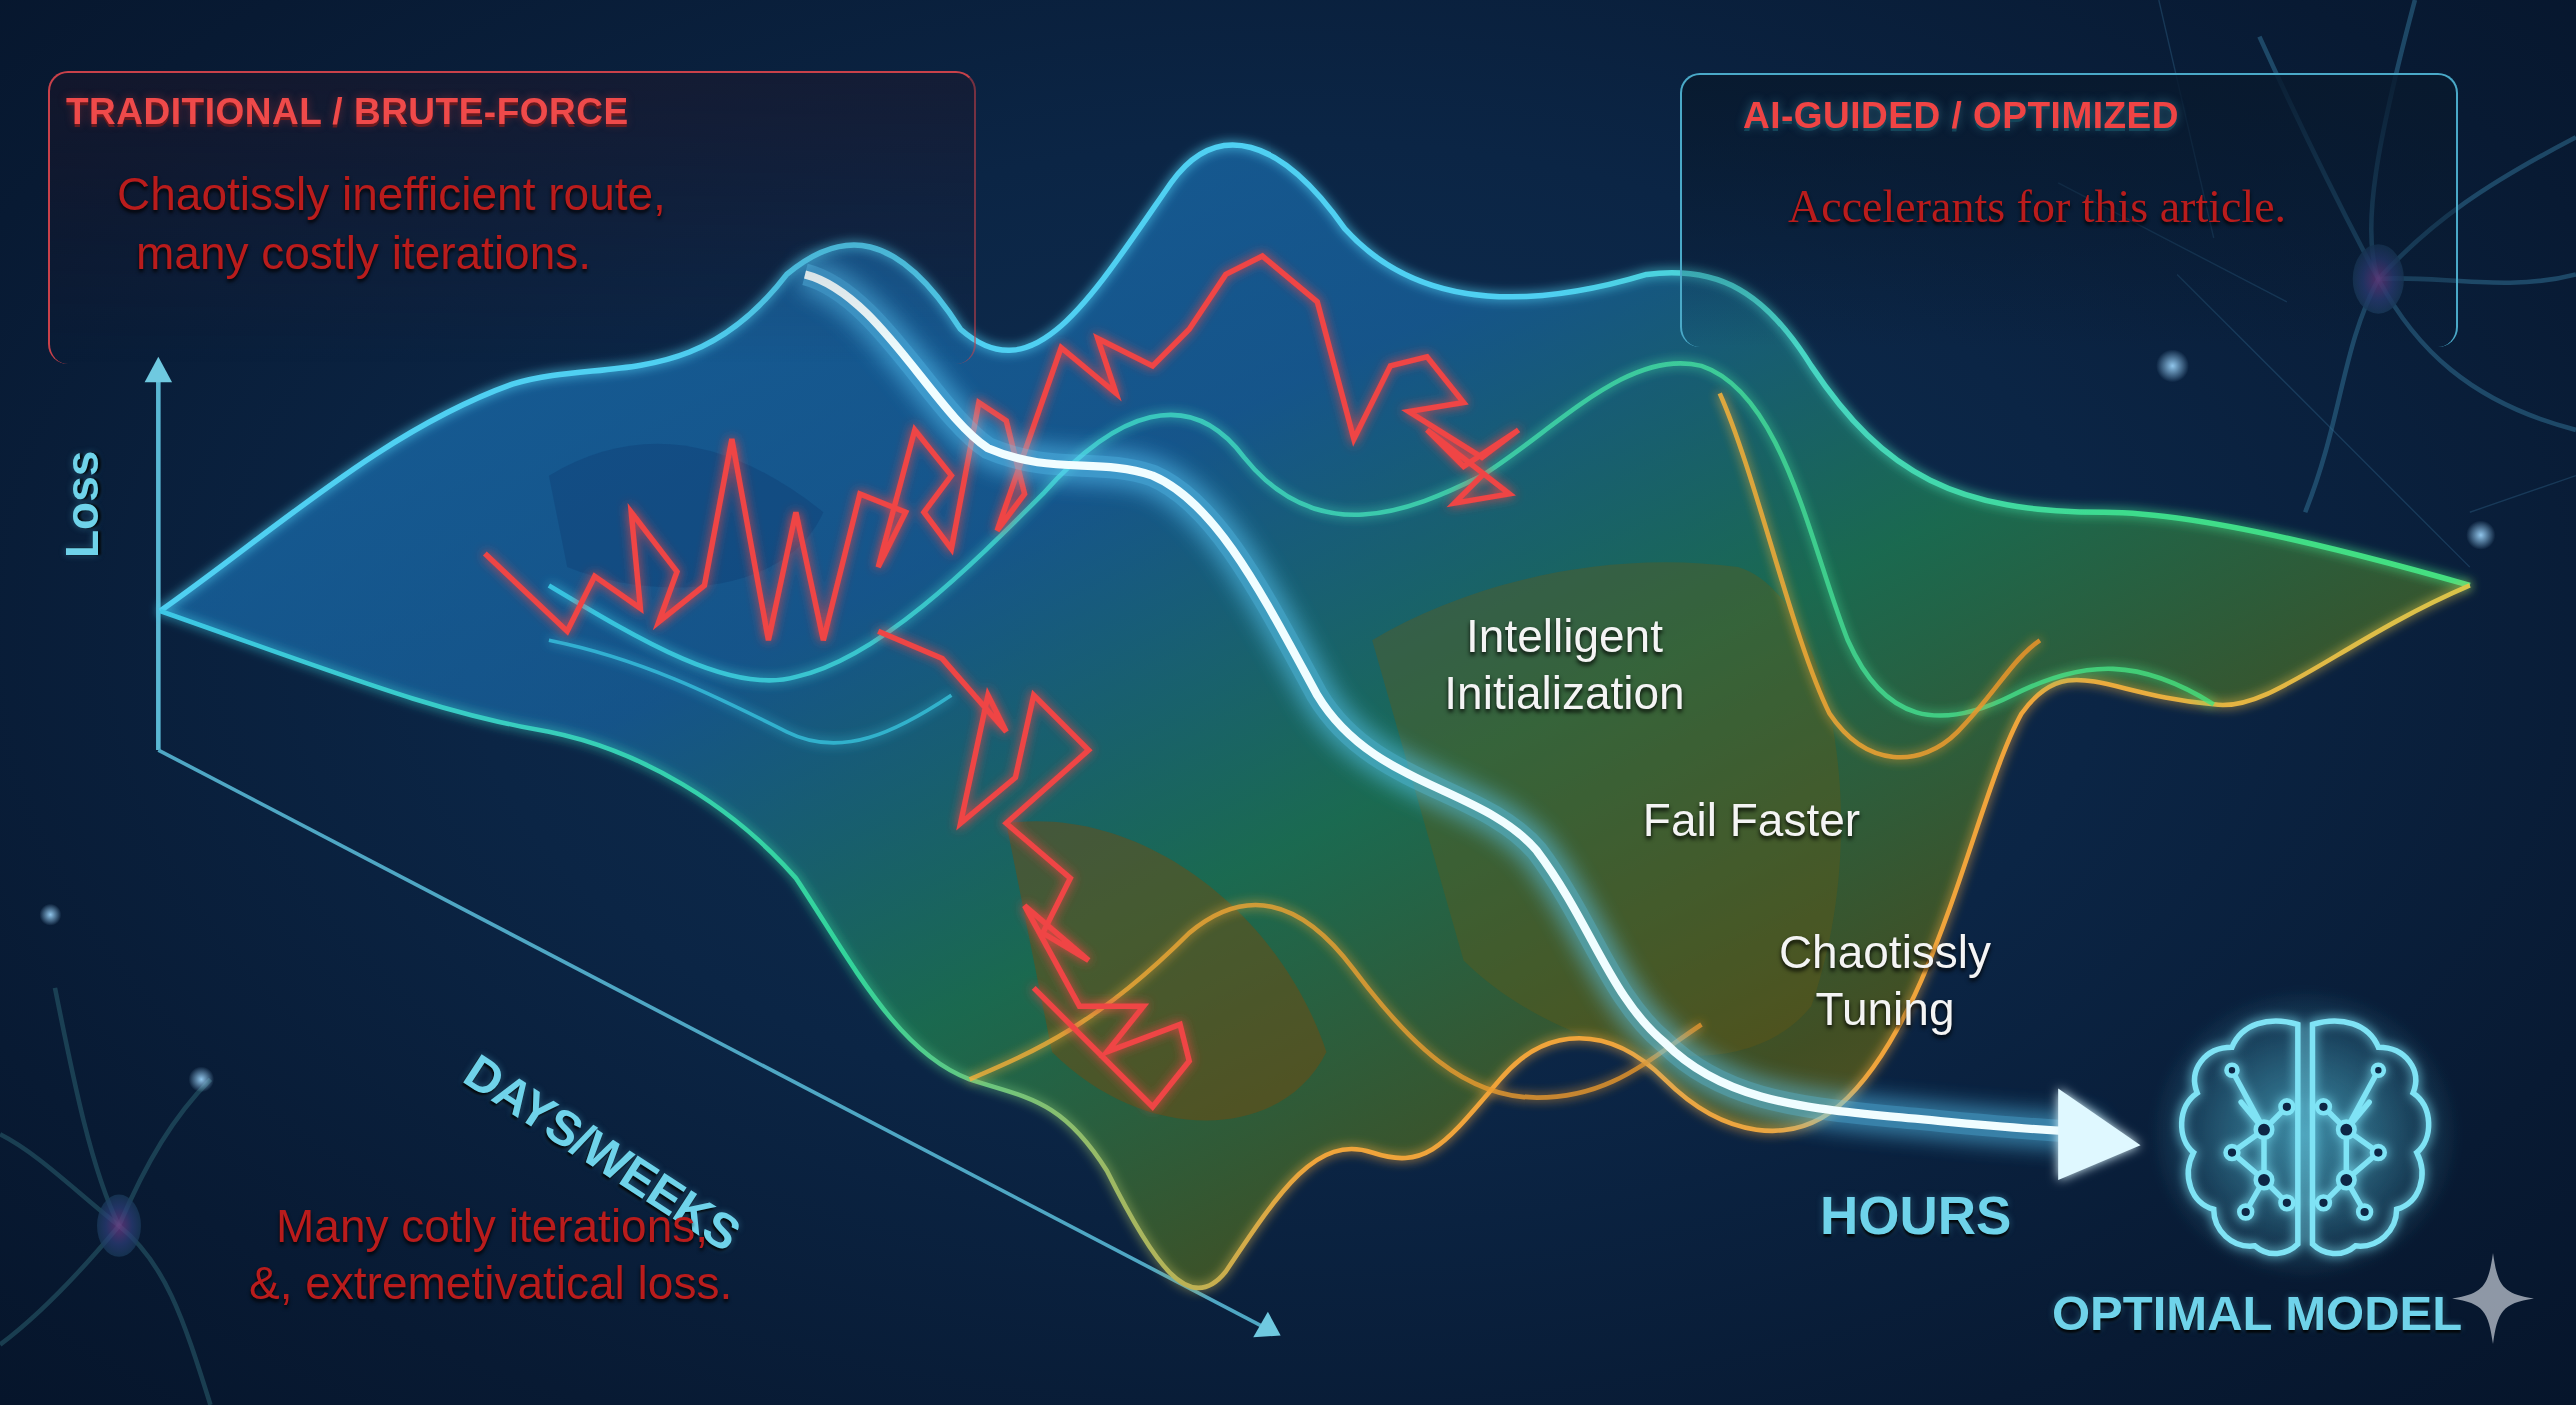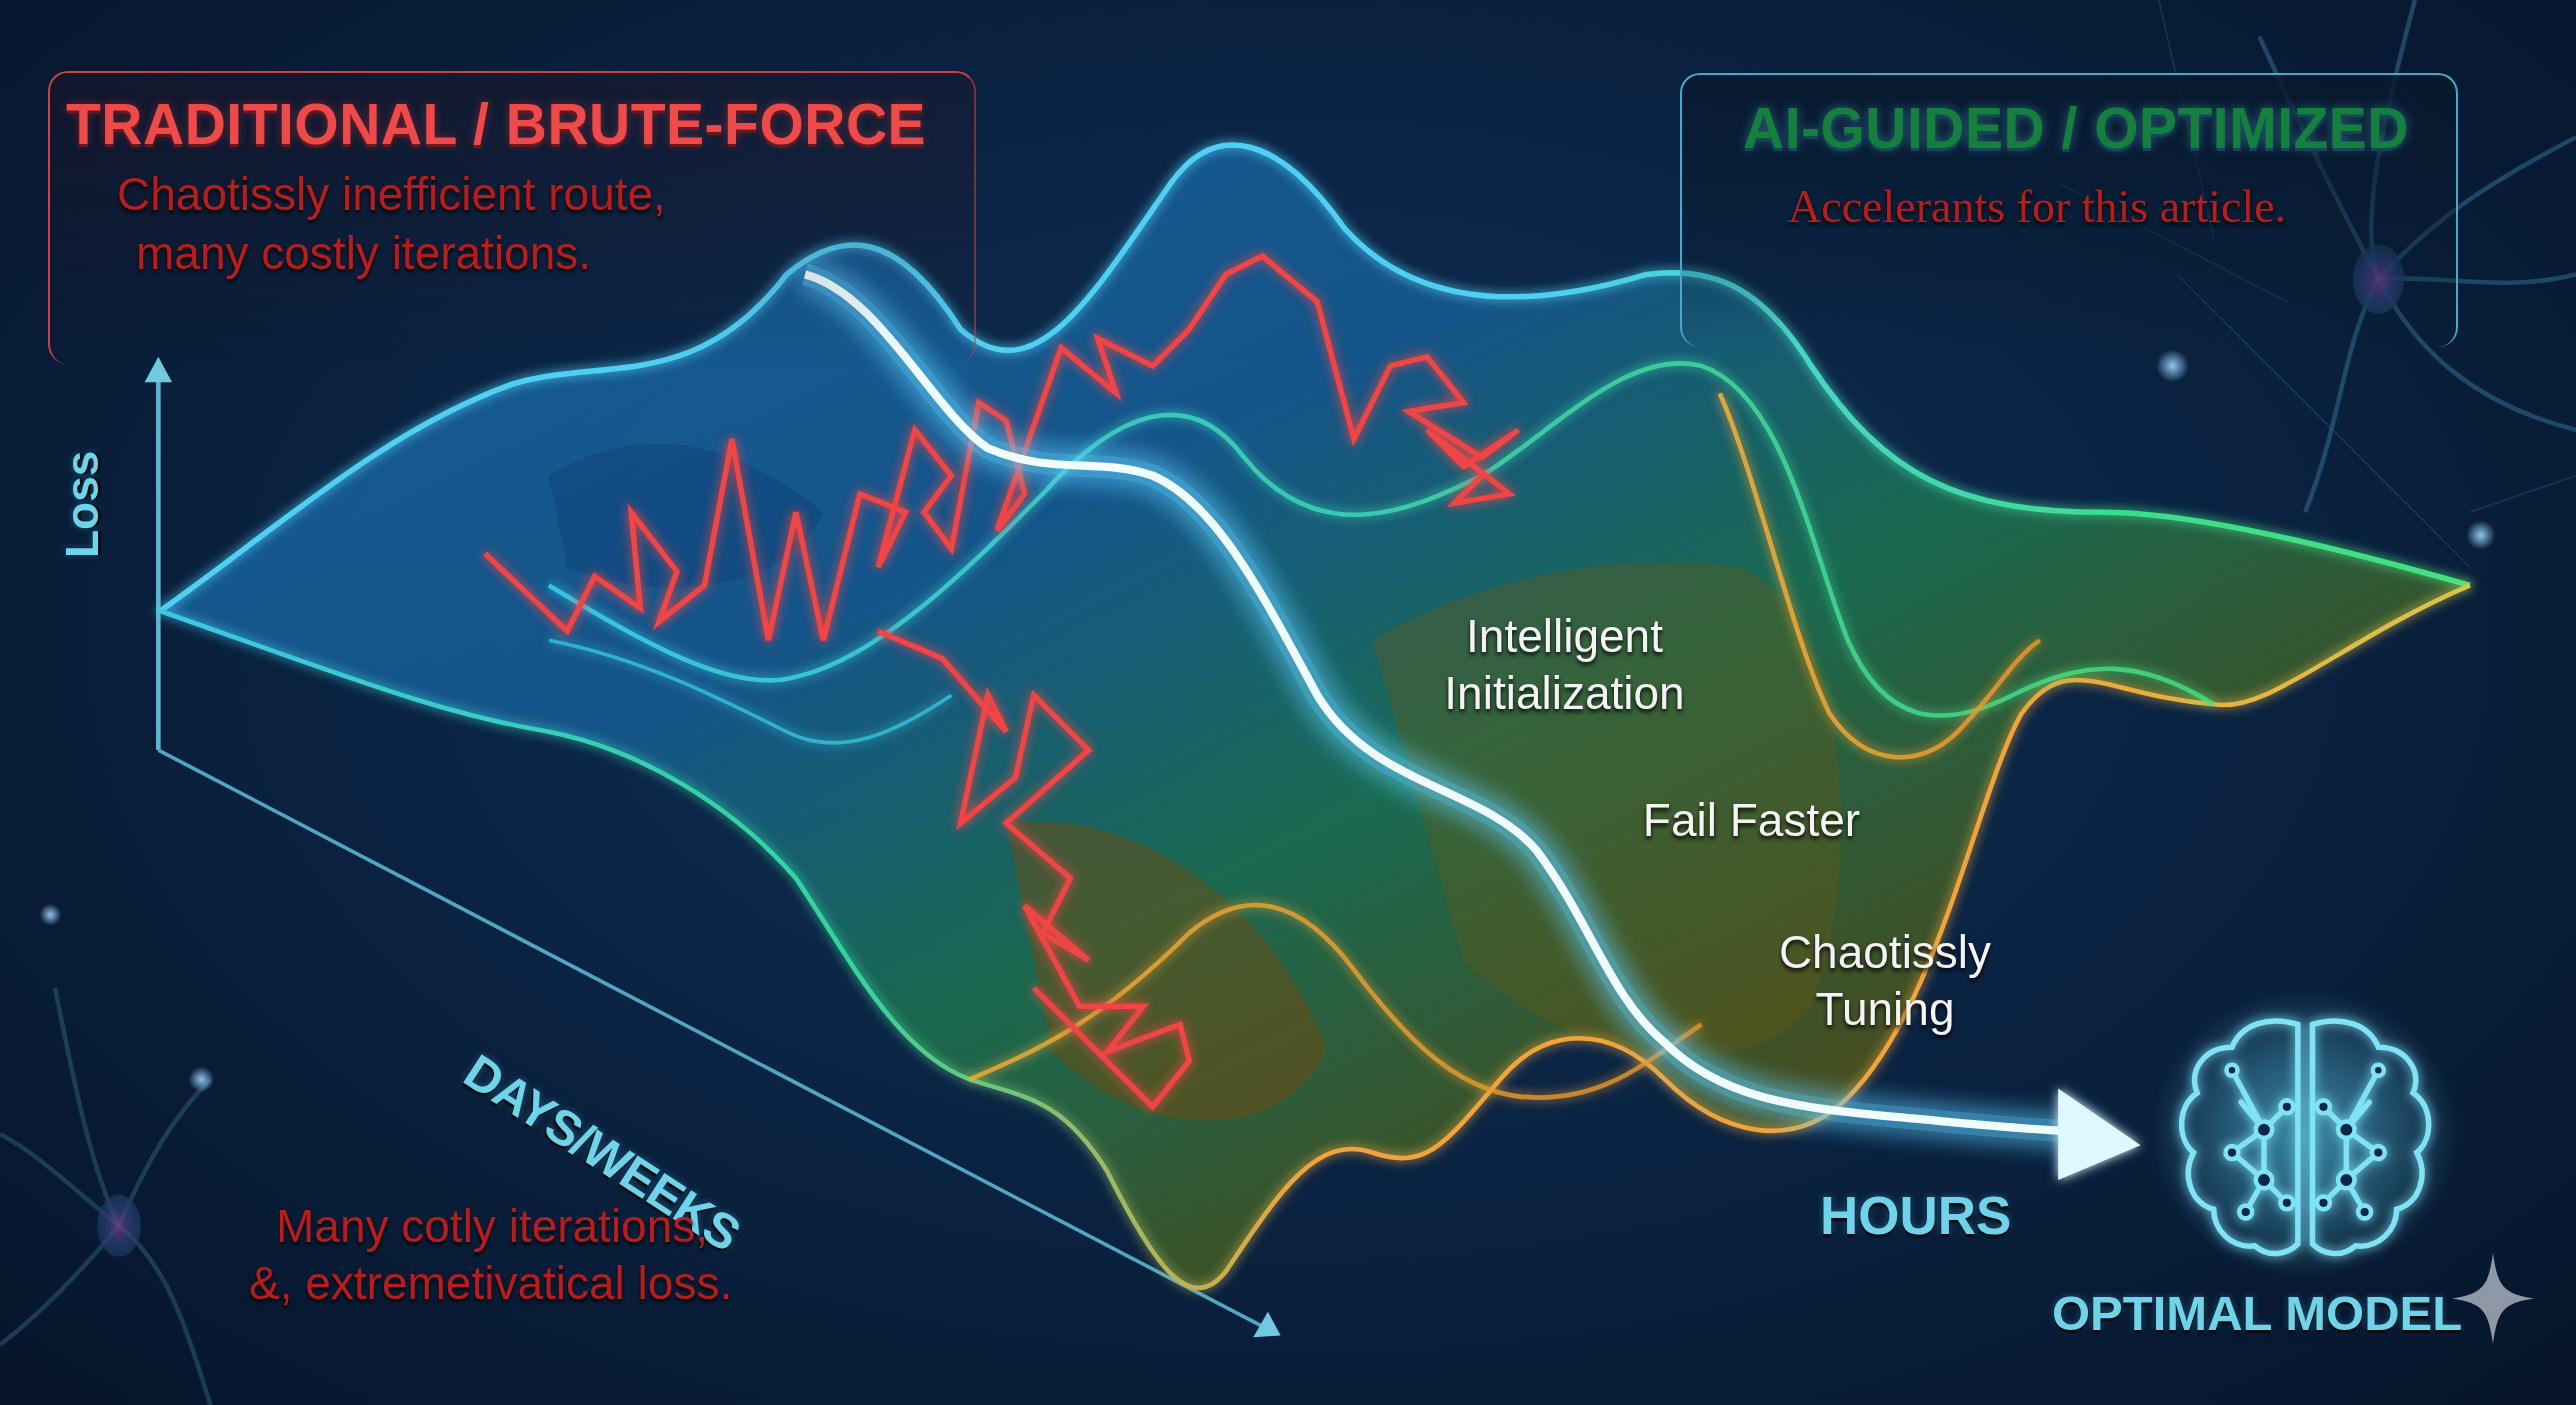--- a/index.html
+++ b/index.html
@@ -11,24 +11,24 @@
   .layer { position:absolute; left:0; top:0; width:2576px; height:1405px; }
   .panel {
     position:absolute; border-radius:20px; box-sizing:border-box;
     background: rgba(10,30,55,0.55);
   }
   .panel-left { left:48px; top:71px; width:928px; height:293px; border:2.7px solid #c9414a; border-bottom:none; border-right:2.7px solid rgba(201,65,74,0.55);
     background: linear-gradient(180deg, rgba(40,20,35,0.35), rgba(10,30,55,0.0)); }
   .panel-right { left:1680px; top:73px; width:778px; height:274px; border:2.7px solid #4aa9c8; border-bottom:none;
     background: linear-gradient(180deg, rgba(8,25,45,0.85), rgba(8,25,45,0.0)); }
   .title {
-    position:absolute; font-weight:bold; font-size:57px; letter-spacing:0.5px; white-space:nowrap;
+    position:absolute; font-weight:bold; font-size:37px; letter-spacing:0.5px; white-space:nowrap;
   }
   .title-red { color:#ef4a4a; text-shadow: 0 2.7px 0 #6a1a1e, 0 0 9.1px rgba(240,70,70,0.35); }
-  .title-cyan { color:#15803d; text-shadow: 0 2.7px 0 #14465a, 0 0 11px rgba(100,210,240,0.4); }
+  .title-cyan { color:#ef4444; text-shadow: 0 2.7px 0 #14465a, 0 0 11px rgba(100,210,240,0.4); }
   .body-text {
     position:absolute; color:#b91c1c; font-size:46px; line-height:57px; white-space:nowrap;
     text-shadow: 0 2.7px 3.7px rgba(0,0,0,0.85);
   }
   .axis-label {
     position:absolute; color:#6fd3ea; font-weight:bold; white-space:nowrap;
     text-shadow: 0 2.7px 2.7px rgba(0,0,0,0.9), 0 0 7.3px rgba(100,210,240,0.35);
   }
   .step-label {
     position:absolute; color:#f4f4f4; font-size:46px; line-height:57px; text-align:center; white-space:nowrap;

